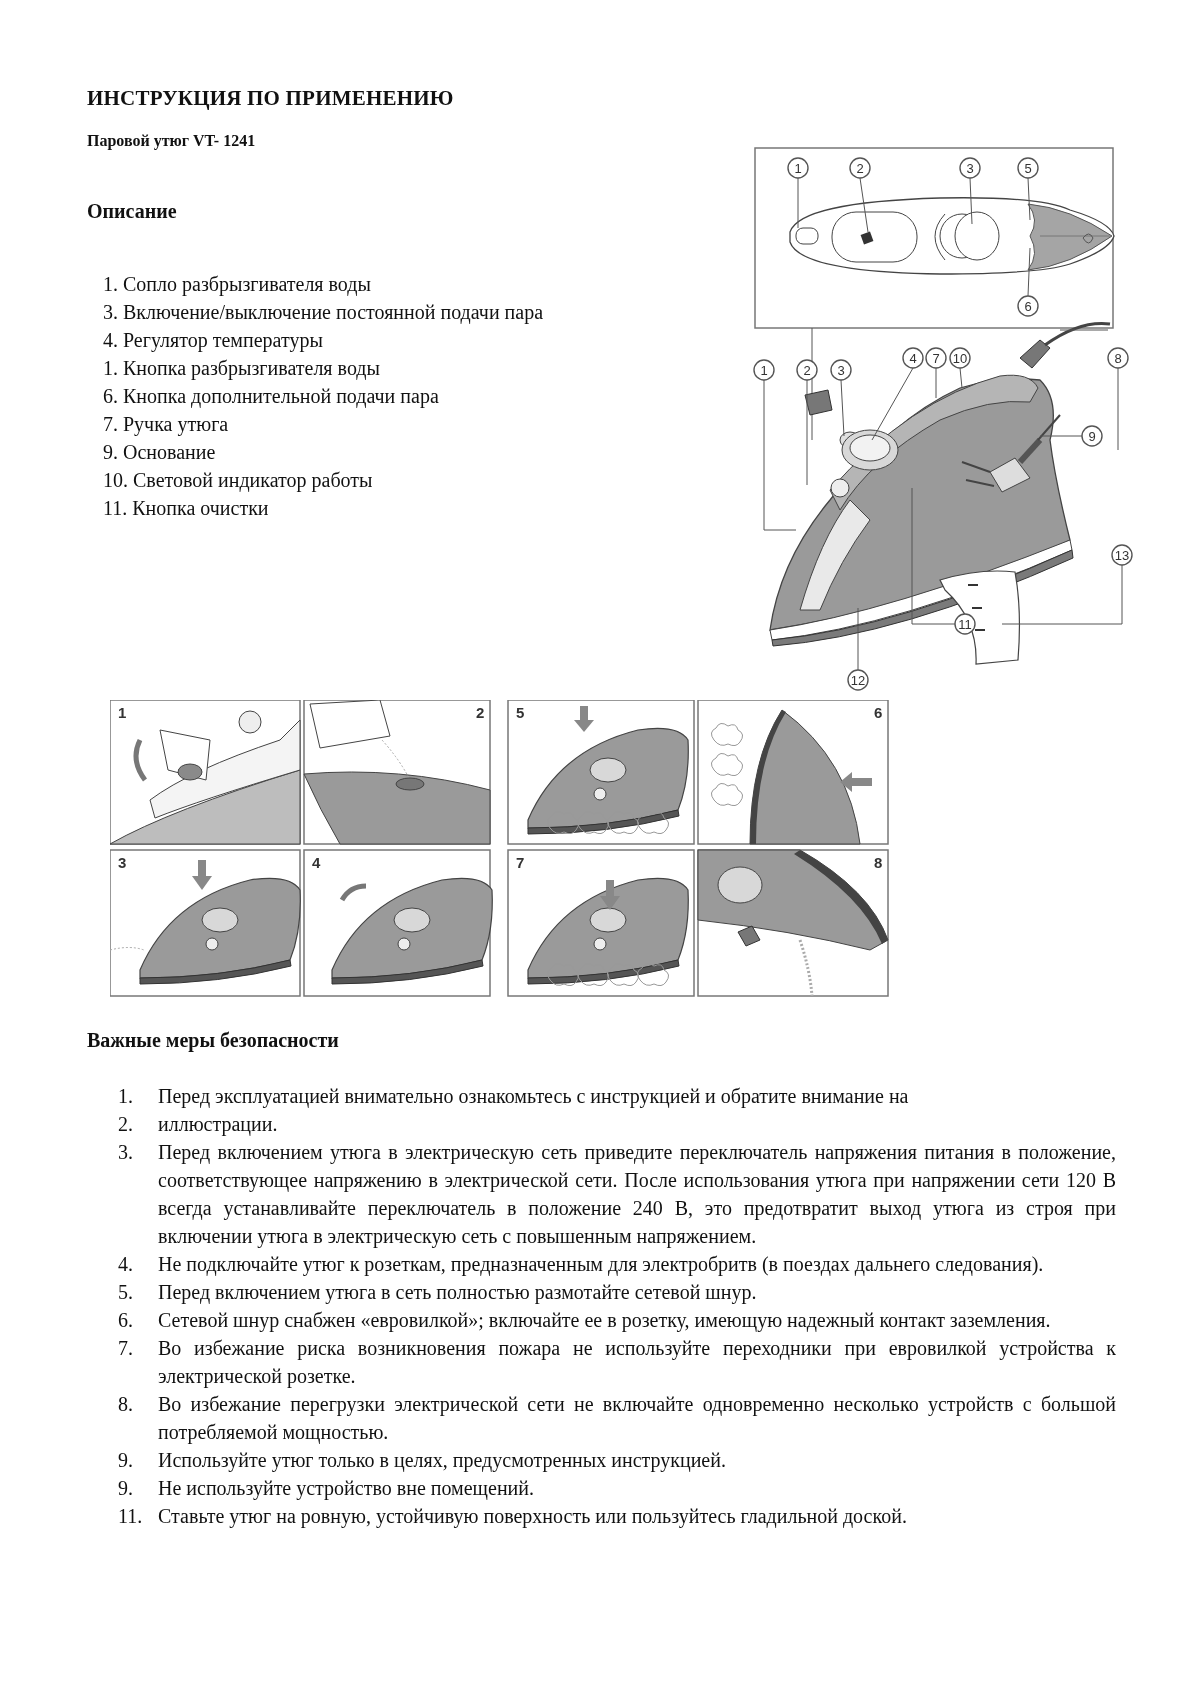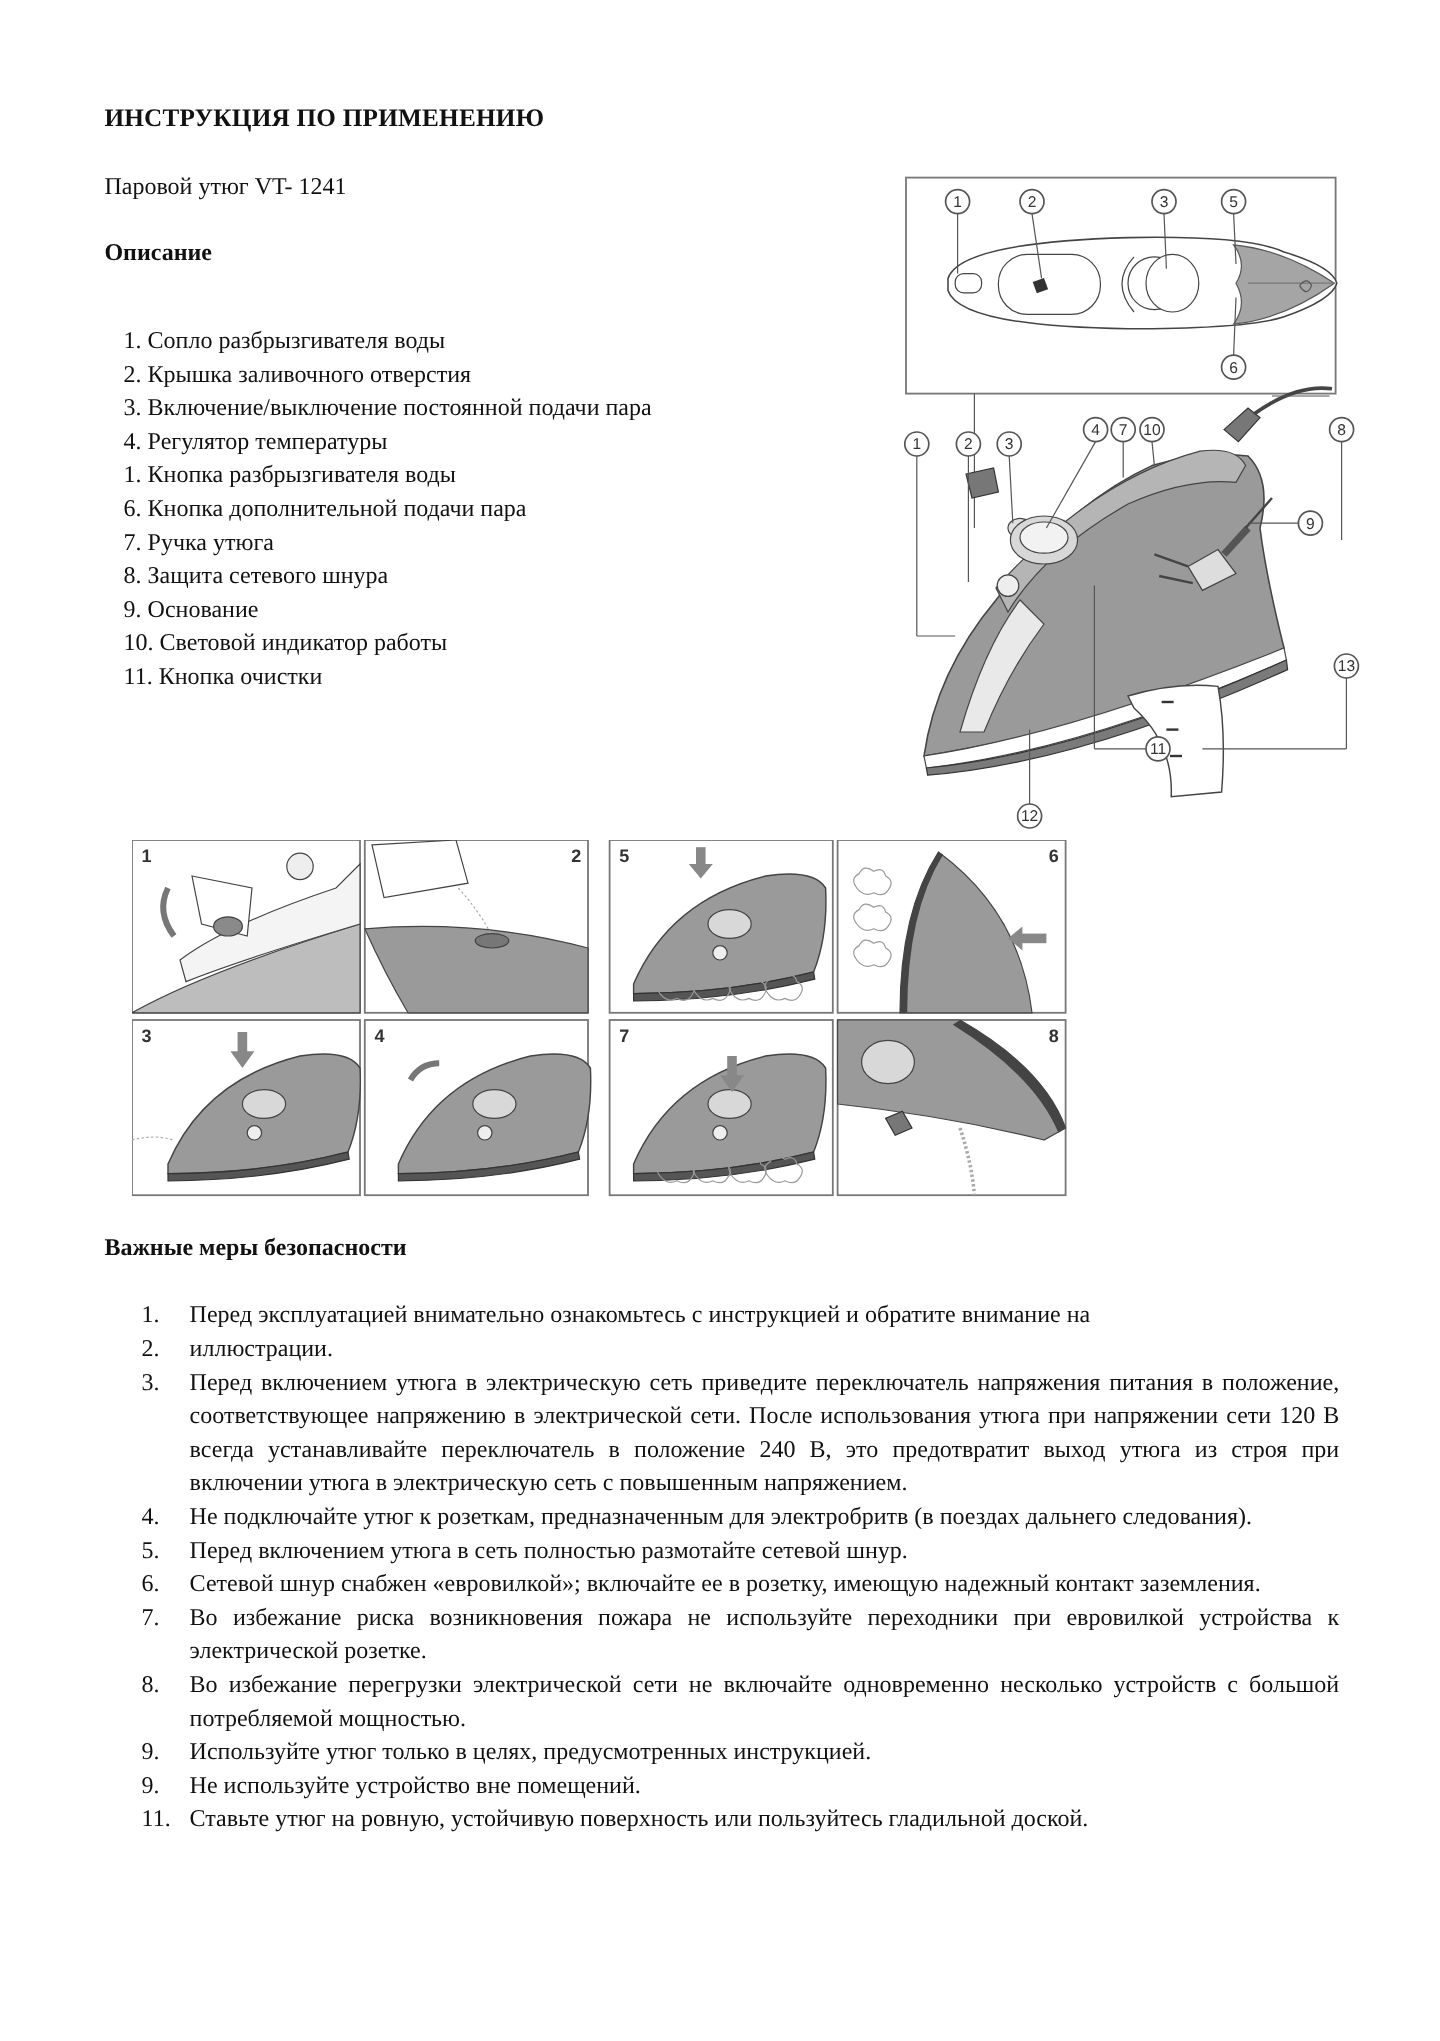--- a/index.html
+++ b/index.html
@@ -2,21 +2,21 @@
 <html><head>
 <meta charset="utf-8">
 <style>
   html, body { margin: 0; padding: 0; background: #ffffff; }
   body {
     width: 1200px; height: 1701px; position: relative; overflow: hidden;
     font-family: "Liberation Serif", "DejaVu Serif", serif; color: #111111;
   }
   .abs { position: absolute; }
   .h-main { left: 87px; top: 86px; font-size: 21px; font-weight: bold; letter-spacing: 0.2px; }
-  .h-sub { left: 87px; top: 145px; font-size: 20px; font-weight: normal; }
+  .h-sub { left: 87px; top: 132px; font-size: 16px; font-weight: bold; }
   .h-desc { left: 87px; top: 200px; font-size: 20px; font-weight: bold; }
   .desc-list { left: 87px; top: 254px; font-size: 20px; line-height: 28px; margin: 16px; padding: 0; list-style: none; }
   .desc-list li { white-space: nowrap; }
 
   .safety-title { left: 87px; top: 1029px; font-size: 20px; font-weight: bold; }
   .safety-list { left: 118px; top: 1082px; width: 998px; font-size: 20px; line-height: 28px; margin: 0; padding: 0; list-style: none; }
   .safety-list li { display: flex; }
   .safety-list .num { width: 40px; flex: 0 0 40px; }
   .safety-list .txt { flex: 1; text-align: justify; }
   .safety-list .txt.last-left { text-align-last: left; }
@@ -28,27 +28,25 @@
 </style>
 </head>
 <body>
 
 <div class="abs h-main">ИНСТРУКЦИЯ ПО ПРИМЕНЕНИЮ</div>
 <div class="abs h-sub">Паровой утюг VT- 1241</div>
 <div class="abs h-desc">Описание</div>
 
 <ul class="abs desc-list">
   <li>1. Сопло разбрызгивателя воды</li>
-  <li>2. Крышка заливочного отверстия</li>
   <li>3. Включение/выключение постоянной подачи пара</li>
   <li>4. Регулятор температуры</li>
   <li>1. Кнопка разбрызгивателя воды</li>
   <li>6. Кнопка дополнительной подачи пара</li>
   <li>7. Ручка утюга</li>
-  <li>8. Защита сетевого шнура</li>
   <li>9. Основание</li>
   <li>10. Световой индикатор работы</li>
   <li>11. Кнопка очистки</li>
 </ul>
 
 <svg class="abs" style="left:740px; top:140px;" width="440" height="580" viewBox="0 0 440 580">
 
   <rect x="15" y="8" width="358" height="180" fill="#ffffff" stroke="#777" stroke-width="1.5"></rect>
   <g>
     <path d="M50 92 Q60 62 200 58 Q300 56 330 70 Q370 82 374 96 Q370 110 330 124 Q300 134 200 134 Q60 132 50 102 Z" fill="#fff" stroke="#444" stroke-width="1.3"></path>

